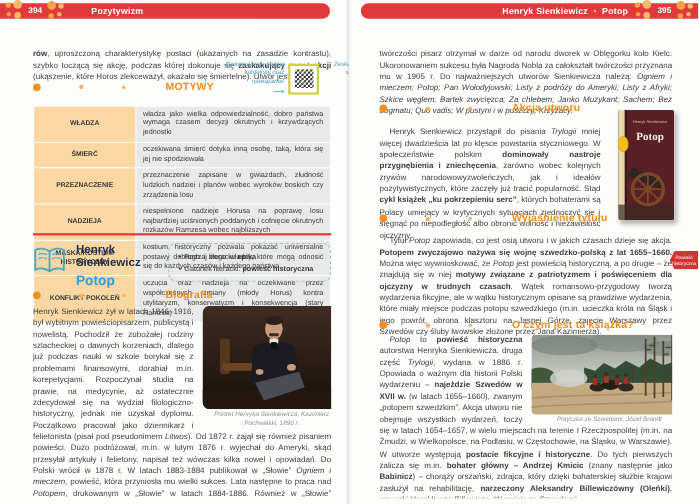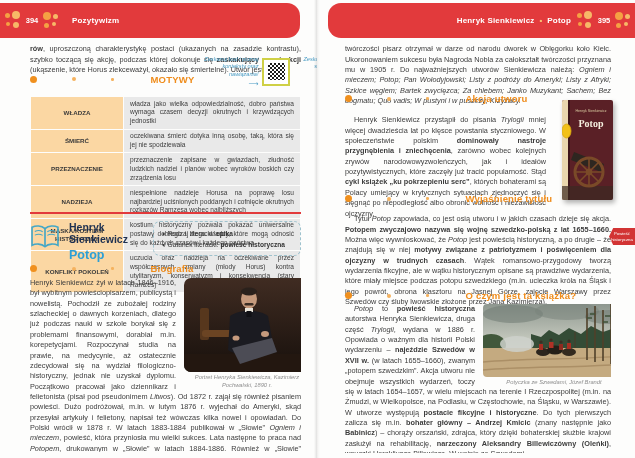--- a/index.html
+++ b/index.html
@@ -11,25 +11,25 @@
   .spread{position:relative;width:635px;height:458px;background:#fdfcfb;}
   .spread::before{
     content:"";position:absolute;left:314px;top:0;width:6px;height:100%;z-index:40;
     background:linear-gradient(90deg,rgba(0,0,0,0) 0%,rgba(0,0,0,.10) 45%,rgba(0,0,0,.04) 60%,rgba(0,0,0,0) 100%);
   }
   .page{position:absolute;top:0;height:458px;overflow:hidden;background:#fdfdfc;}
   .page-left{left:0;width:317px;}
   .page-right{left:318px;width:317px;}
 
   
-  .hdr{position:absolute;top:3px;height:35px;background:#e23a3c;display:flex;align-items:center;z-index:10;}
+  .hdr{position:absolute;top:3px;height:14px;background:#e23a3c;display:flex;align-items:center;z-index:10;}
   .hdr-left{left:0;right:17px;border-radius:0 13px 13px 0;padding-left:3px;}
   .hdr-right{left:10px;right:0;border-radius:13px 0 0 13px;justify-content:flex-end;padding-right:2px;}
   .hdr-label{color:#fff;font-weight:bold;font-size:8px;letter-spacing:.2px;}
-  .hdr-left .hdr-label{margin-left:11px;}
+  .hdr-left .hdr-label{margin-left:22px;}
   .hdr-sep{color:#f8c777;font-weight:bold;font-size:8px;margin:0 5px;}
   .dots{position:relative;width:58px;height:22px;flex:0 0 auto;}
   .dots i{position:absolute;border-radius:50%;background:#f5a143;}
   .dots i.lt{background:#f7b867;}
   .dots .pn{position:absolute;left:19px;top:6px;width:20px;text-align:center;color:#fff;
     font-weight:bold;font-size:7.5px;}
   .d1{left:2px;top:3px;width:5px;height:5px;}
   .d2{left:9px;top:1px;width:8px;height:8px;}
   .d3{left:3px;top:12px;width:4px;height:4px;}
   .d4{left:10px;top:12px;width:6px;height:6px;}

